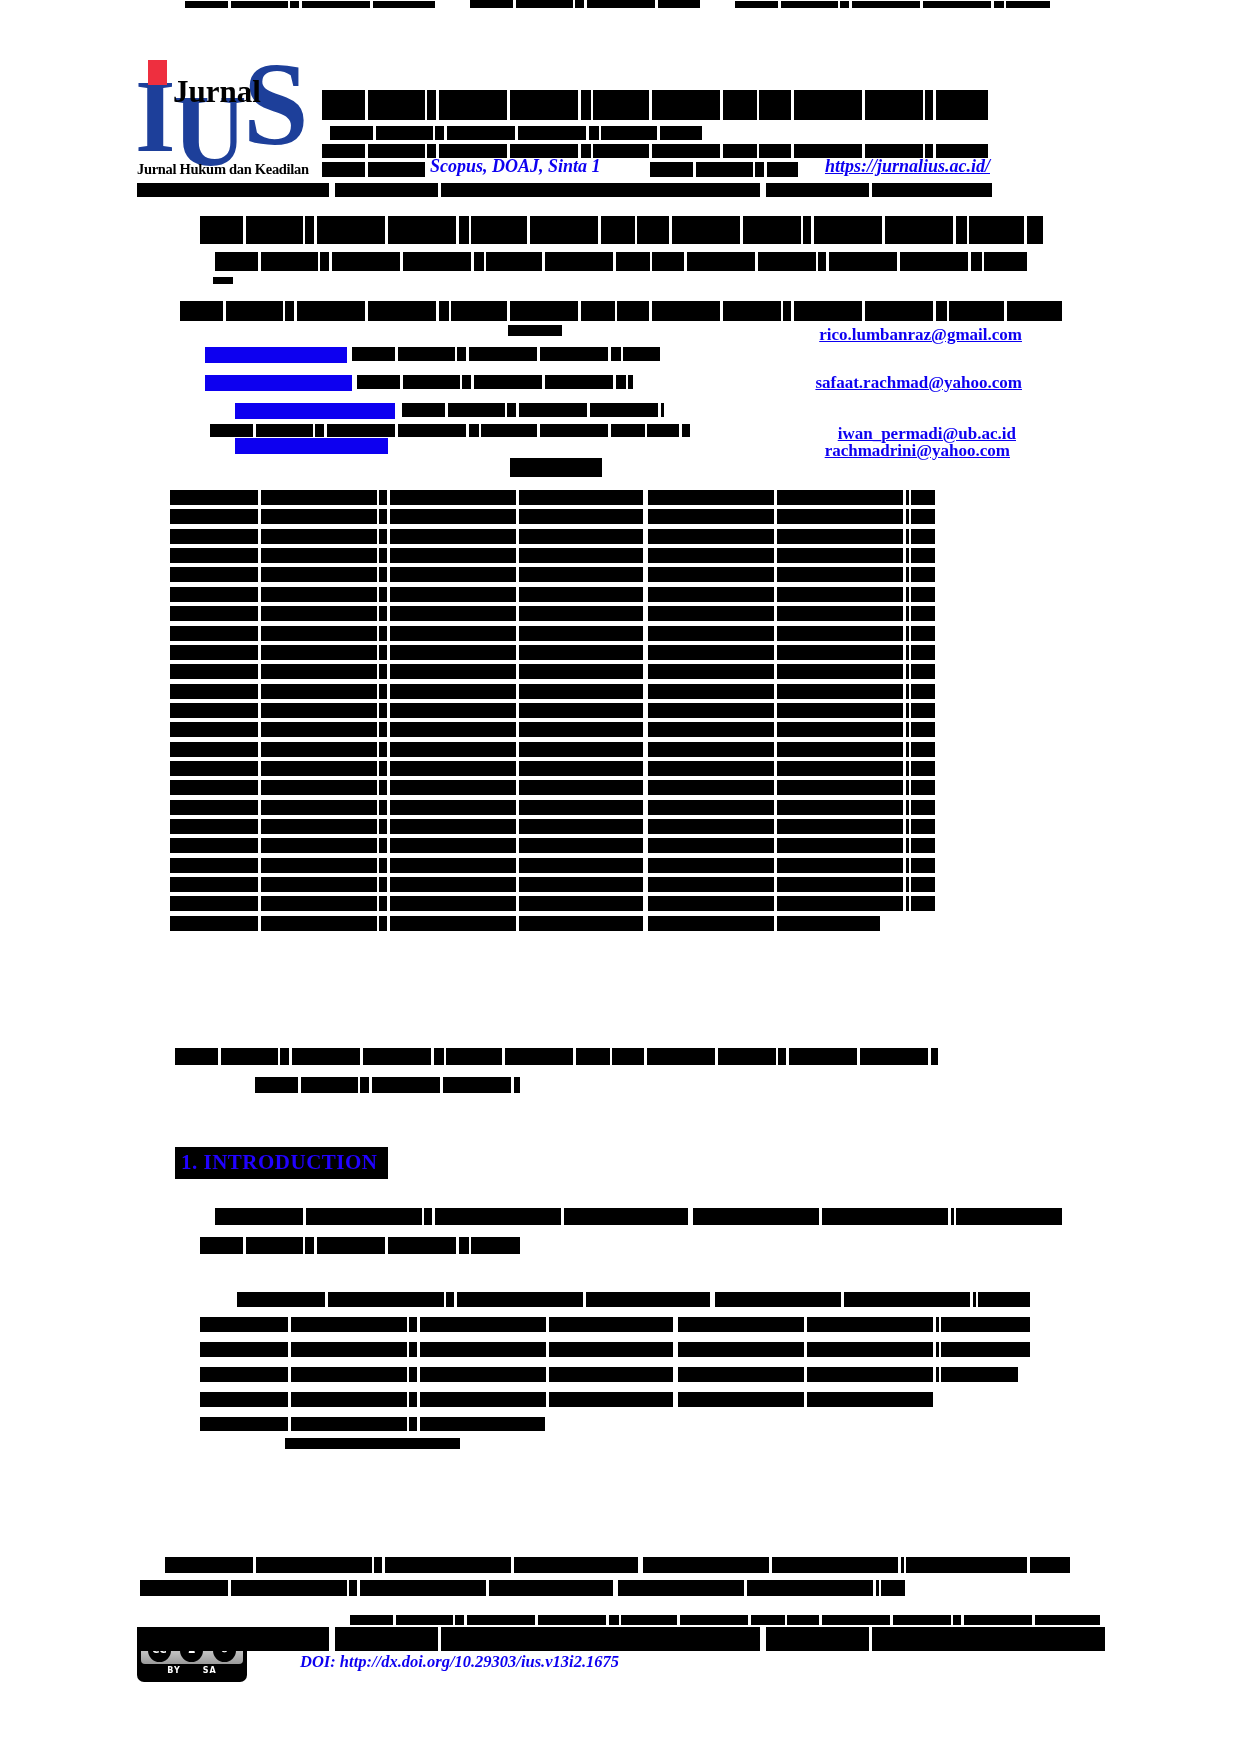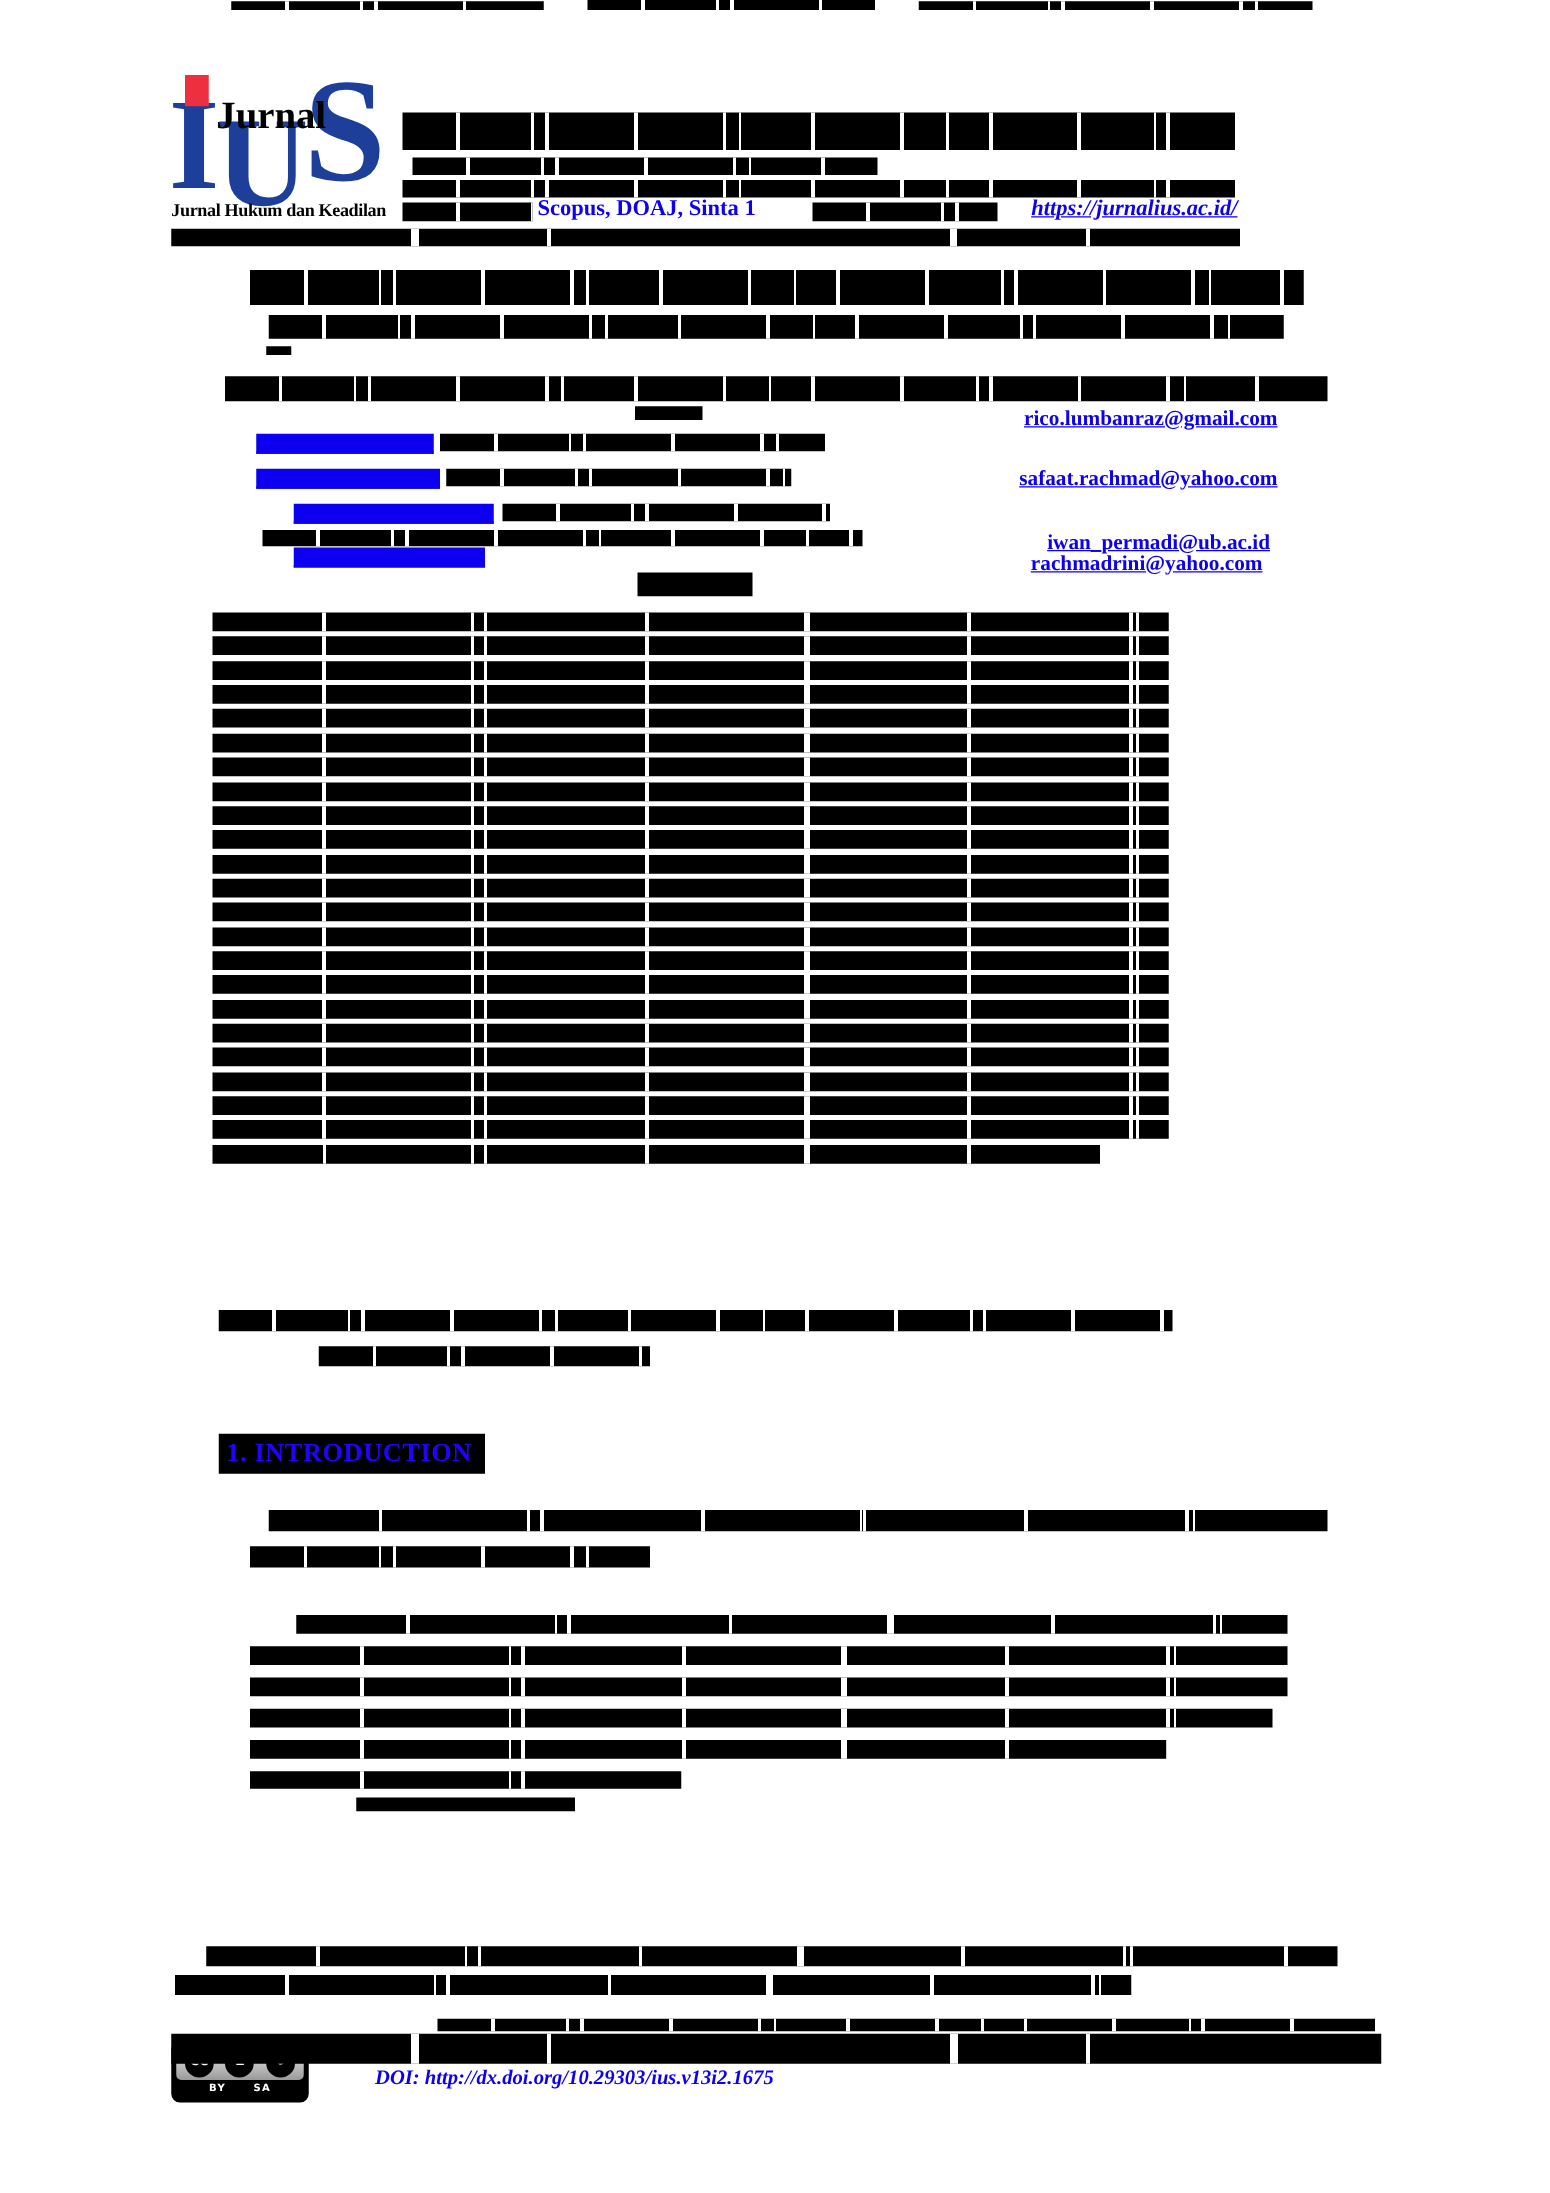--- a/index.html
+++ b/index.html
@@ -22,21 +22,21 @@
   .logo{position:absolute;left:137px;top:58px;width:172px;height:124px;}
   .logo-red{position:absolute;left:11px;top:2px;width:19px;height:25px;background:#ee2f3f;}
   .logo-i{position:absolute;left:-2px;top:6px;font-weight:bold;font-size:104px;line-height:1;color:#1d3f9a;}
   .logo-jurnal{position:absolute;left:36px;top:18px;font-weight:bold;font-size:31px;line-height:1;color:#000;text-align:right;}
   .logo-u{position:absolute;left:36px;top:22px;font-weight:bold;font-size:102px;line-height:1;color:#1d3f9a;}
   .logo-s{position:absolute;left:106px;top:-12px;font-weight:bold;font-size:118px;line-height:1;color:#1d3f9a;}
   .logo-tagline{position:absolute;left:0px;top:103px;width:172px;font-weight:bold;font-size:14.5px;
      letter-spacing:-0.3px;color:#000;white-space:nowrap;}
 
   
-  .indexing{position:absolute;left:430px;top:156px;font-size:18px;font-weight:bold;
+  .indexing{position:absolute;left:430px;top:156px;font-size:18px;font-weight:bold;font-style:italic;
      color:#0d00f0;white-space:nowrap;}
   .site-url{position:absolute;right:250px;top:156px;font-size:18px;font-weight:bold;font-style:italic;
      color:#0d00f0;text-decoration:underline;white-space:nowrap;}
 
   
   .email{position:absolute;font-size:17px;font-weight:bold;color:#0d00f0;text-decoration:underline;white-space:nowrap;}
   .email-1{right:218px;top:325px;}
   .email-2{right:218px;top:373px;}
   .email-3{right:224px;top:401px;margin-top:23px;}
   .email-4{right:230px;top:429px;margin-top:12px;}

